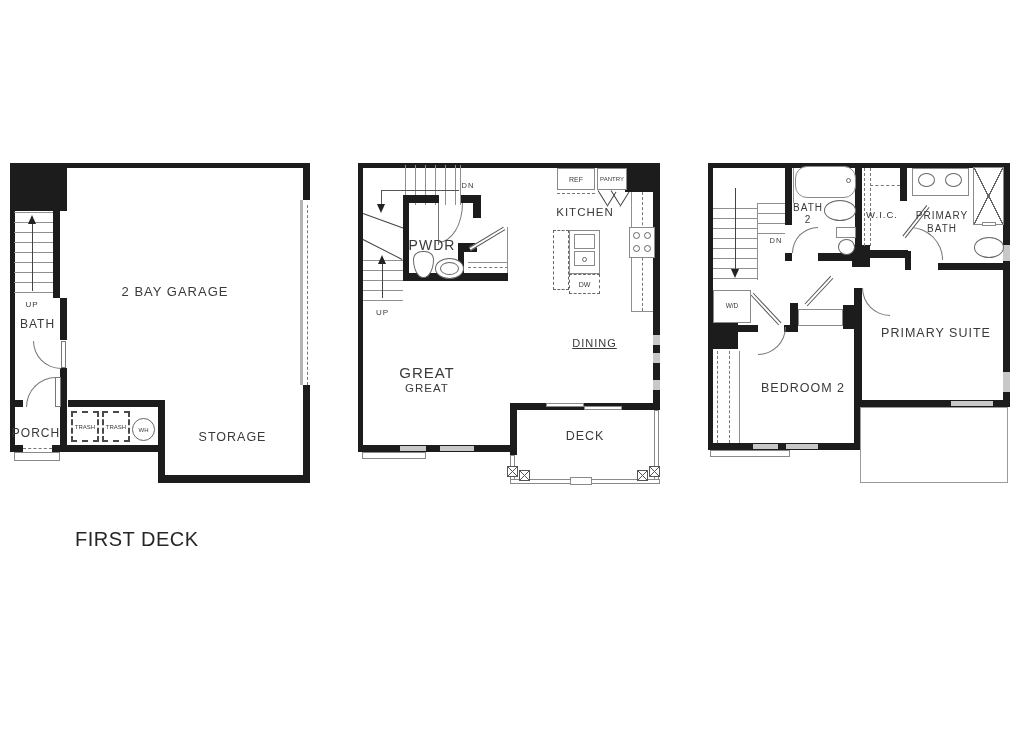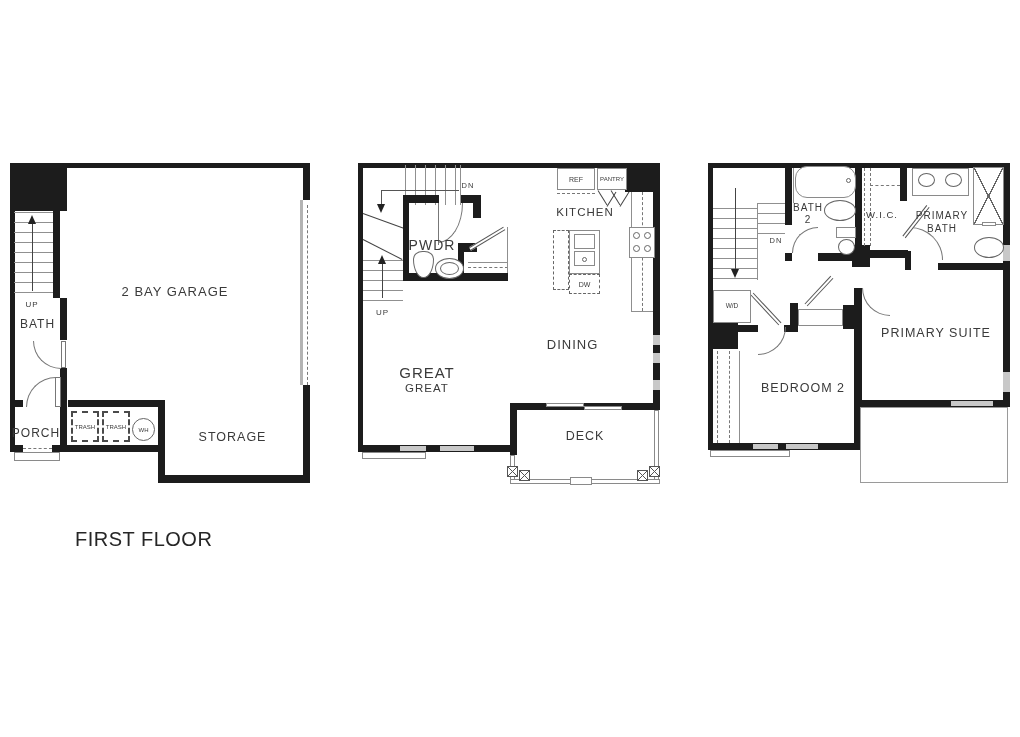--- a/index.html
+++ b/index.html
@@ -172,21 +172,21 @@
 
     <div class="line" style="left:273px;top:29px;width:1px;height:119px;"></div>
     <div class="vdash" style="left:284px;top:29px;height:119px;"></div>
     <div class="line" style="left:273px;top:148px;width:22px;height:1px;"></div>
     <div class="thin" style="left:271px;top:64px;width:26px;height:31px;"></div>
     <div class="ell" style="left:275px;top:69px;width:7px;height:7px;"></div>
     <div class="ell" style="left:286px;top:69px;width:7px;height:7px;"></div>
     <div class="ell" style="left:275px;top:82px;width:7px;height:7px;"></div>
     <div class="ell" style="left:286px;top:82px;width:7px;height:7px;"></div>
 
-    <div class="lb" style="left:172px;top:175px;width:85px;font-size:13px;">DINING</div>
+    <div class="lb" style="left:194px;top:175px;width:85px;font-size:11px;text-decoration:underline;">DINING</div>
     <div class="lb" style="left:28px;top:202px;width:82px;font-size:15px;">GREAT</div>
     <div class="lb" style="left:28px;top:220px;width:82px;font-size:11.5px;">GREAT</div>
 
     <div class="wall" style="left:152px;top:240px;width:150px;height:7px;"></div>
     <div class="wall" style="left:152px;top:240px;width:7px;height:52px;"></div>
     <div class="thin" style="left:188px;top:240px;width:38px;height:4px;"></div>
     <div class="thin" style="left:226px;top:243px;width:38px;height:4px;"></div>
     <div class="thin" style="left:152px;top:292px;width:5px;height:26px;"></div>
     <div class="thin" style="left:296px;top:247px;width:5px;height:70px;"></div>
     <div class="thin" style="left:152px;top:316px;width:150px;height:5px;"></div>
@@ -275,15 +275,15 @@
     <div class="xfill" style="left:266px;top:5px;width:29px;height:56px;"></div>
     <div class="thin" style="left:274px;top:59px;width:14px;height:4px;"></div>
     <div class="ell" style="left:266px;top:74px;width:30px;height:21px;"></div>
     <div class="lb" style="left:202px;top:48px;width:64px;font-size:10px;">PRIMARY</div>
     <div class="lb" style="left:202px;top:61px;width:64px;font-size:10px;">BATH</div>
 
     <div class="lb" style="left:35px;top:219px;width:120px;font-size:12.5px;">BEDROOM 2</div>
     <div class="lb" style="left:158px;top:164px;width:140px;font-size:12.5px;">PRIMARY SUITE</div>
   </div>
 
-  <div class="title" style="left:75px;top:528px;">FIRST FLOOR</div>
+  <div class="title" style="left:75px;top:528px;">FIRST DECK</div>
 
 </div>
 
 </body></html>

